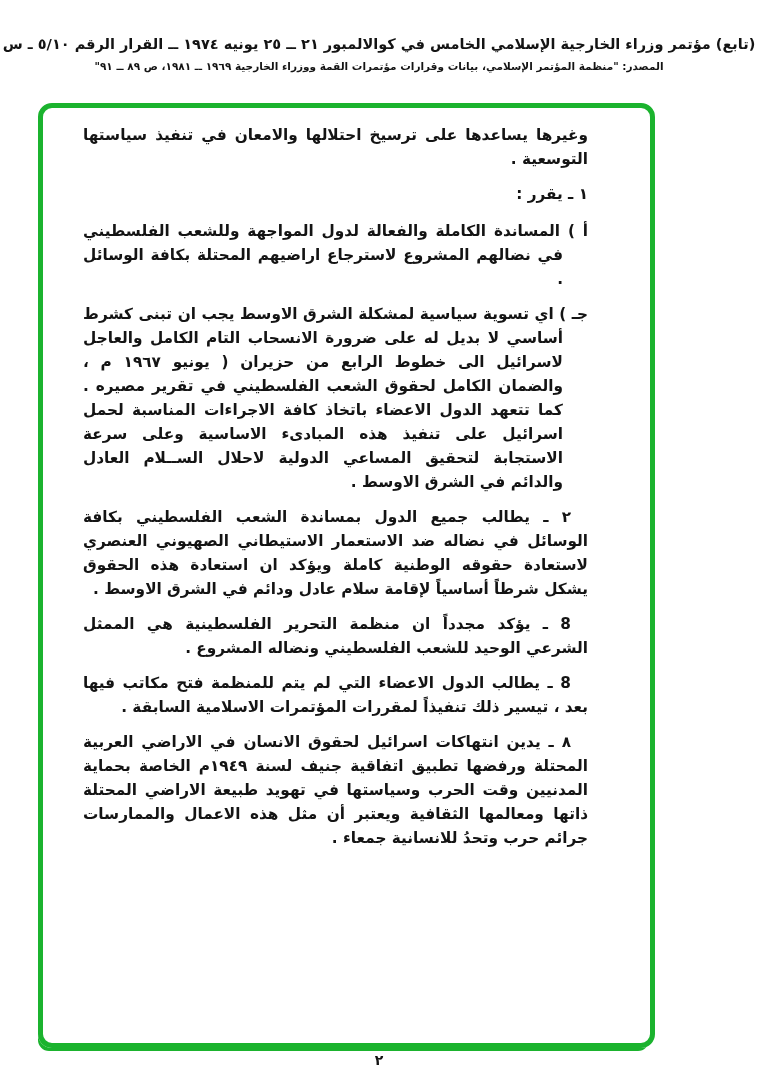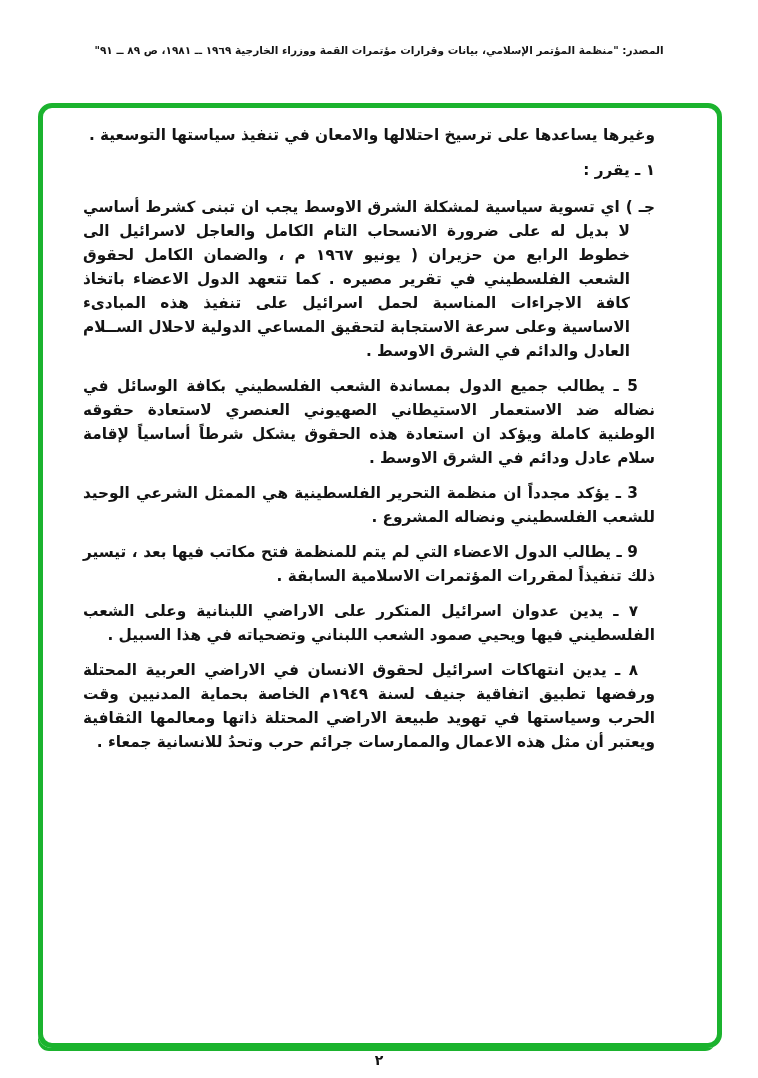--- a/index.html
+++ b/index.html
@@ -31,21 +31,21 @@
   .header-line2 {
     font-size: 10.5px;
     font-weight: bold;
     margin-top: 8px;
     white-space: nowrap;
   }
   .doc-frame {
     position: absolute;
     left: 38px;
     top: 103px;
-    width: 684px;
+    width: 617px;
     height: 945px;
     box-sizing: border-box;
     border: 5px solid #1bb32e;
     border-radius: 14px;
     box-shadow: -3px 6px 0 -3px #1bb32e;
     padding: 15px 62px 6px 40px;
     overflow: hidden;
   }
   .doc-frame p {
     direction: rtl;
@@ -75,42 +75,43 @@
     font-size: 14px;
     font-weight: bold;
   }
 </style>
 </head>
 <body>
 
 <div class="page">
 
   <div class="header">
+    <div class="header-line1">(تابع) مؤتمر وزراء الخارجية الإسلامي الخامس في كوالالمبور ٢١ ــ ٢٥ يونيه ١٩٧٤ ــ القرار الرقم ٥/١٠ ـ س</div>
     <div class="header-line2">المصدر: "منظمة المؤتمر الإسلامي، بيانات وقرارات مؤتمرات القمة ووزراء الخارجية ١٩٦٩ ــ ١٩٨١، ص ٨٩ ــ ٩١"</div>
   </div>
 
   <div class="doc-frame">
 
     <p>وغيرها يساعدها على ترسيخ احتلالها والامعان في تنفيذ سياستها التوسعية .</p>
 
     <p class="p-decree">١ ـ يقرر :</p>
 
+    <p class="p-hang">أ ) المساندة الكاملة والفعالة لدول المواجهة وللشعب الفلسطيني في نضالهم المشروع لاسترجاع اراضيهم المحتلة بكافة الوسائل .</p>
 
 
     <p class="p-hang">جـ ) اي تسوية سياسية لمشكلة الشرق الاوسط يجب ان تبنى كشرط أساسي لا بديل له على ضرورة الانسحاب التام الكامل والعاجل لاسرائيل الى خطوط الرابع من حزيران ( يونيو ١٩٦٧ م ، والضمان الكامل لحقوق الشعب الفلسطيني في تقرير مصيره . كما تتعهد الدول الاعضاء باتخاذ كافة الاجراءات المناسبة لحمل اسرائيل على تنفيذ هذه المبادىء الاساسية وعلى سرعة الاستجابة لتحقيق المساعي الدولية لاحلال الســلام العادل والدائم في الشرق الاوسط .</p>
 
-    <p class="p-num">5 ـ يطالب جميع الدول بمساندة الشعب الفلسطيني بكافة الوسائل في نضاله ضد الاستعمار الاستيطاني الصهيوني العنصري لاستعادة حقوقه الوطنية كاملة ويؤكد ان استعادة هذه الحقوق يشكل شرطاً أساسياً لإقامة سلام عادل ودائم في الشرق الاوسط .</p>
+    <p class="p-num">٢ ـ يطالب جميع الدول بمساندة الشعب الفلسطيني بكافة الوسائل في نضاله ضد الاستعمار الاستيطاني الصهيوني العنصري لاستعادة حقوقه الوطنية كاملة ويؤكد ان استعادة هذه الحقوق يشكل شرطاً أساسياً لإقامة سلام عادل ودائم في الشرق الاوسط .</p>
 
 
-    <p class="p-num">3 ـ يؤكد مجدداً ان منظمة التحرير الفلسطينية هي الممثل الشرعي الوحيد للشعب الفلسطيني ونضاله المشروع .</p>
+    <p class="p-num">8 ـ يؤكد مجدداً ان منظمة التحرير الفلسطينية هي الممثل الشرعي الوحيد للشعب الفلسطيني ونضاله المشروع .</p>
 
-    <p class="p-num">9 ـ يطالب الدول الاعضاء التي لم يتم للمنظمة فتح مكاتب فيها بعد ، تيسير ذلك تنفيذاً لمقررات المؤتمرات الاسلامية السابقة .</p>
+    <p class="p-num">8 ـ يطالب الدول الاعضاء التي لم يتم للمنظمة فتح مكاتب فيها بعد ، تيسير ذلك تنفيذاً لمقررات المؤتمرات الاسلامية السابقة .</p>
 
 
-    <p class="p-num">٧ ـ يدين عدوان اسرائيل المتكرر على الاراضي اللبنانية وعلى الشعب الفلسطيني فيها ويحيي صمود الشعب اللبناني وتضحياته في هذا السبيل .</p>
 
     <p class="p-num">٨ ـ يدين انتهاكات اسرائيل لحقوق الانسان في الاراضي العربية المحتلة ورفضها تطبيق اتفاقية جنيف لسنة ١٩٤٩م الخاصة بحماية المدنيين وقت الحرب وسياستها في تهويد طبيعة الاراضي المحتلة ذاتها ومعالمها الثقافية ويعتبر أن مثل هذه الاعمال والممارسات جرائم حرب وتحدُ للانسانية جمعاء .</p>
 
   </div>
 
   <div class="page-number">٢</div>
 
 </div>
 
 </body></html>

